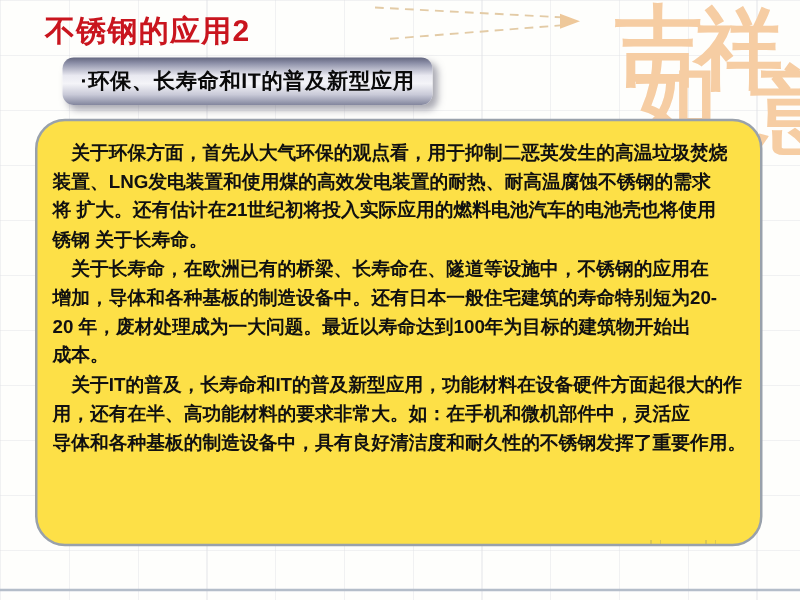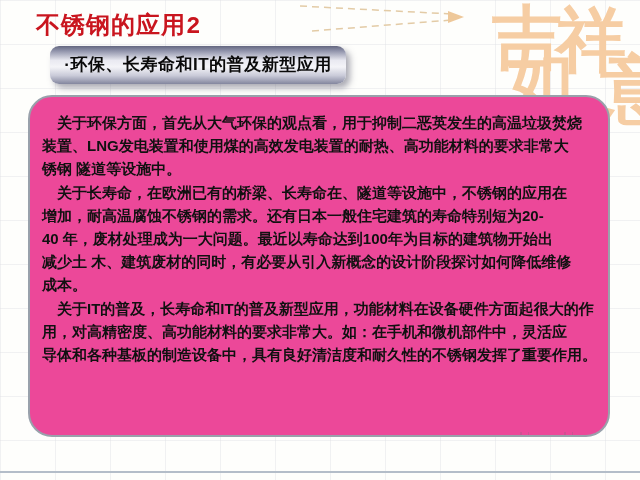--- a/index.html
+++ b/index.html
@@ -23,38 +23,38 @@
   }
   .m1{left:492px; top:4px;  font-size:70px;}
   .m2{left:556px; top:6px;  font-size:70px;}
   .m3{left:508px; top:46px; font-size:66px;}
   .m4{left:600px; top:52px; font-size:74px; color:#f0ad79;}
   
   .dash-arrow{position:absolute; left:290px; top:0; z-index:1;}
   
   .title{
     position:absolute; left:36px; top:9px; z-index:3; margin:0;
-    font-size:24px; font-weight:700; color:#c9151e; letter-spacing:1px;font-family:Liberation Mono, monospace;
+    font-size:24px; font-weight:700; color:#c9151e; letter-spacing:1px;
   }
   
   .subtitle-bar{
     position:absolute; left:50px; top:46px; width:296px; height:38px; z-index:3;
     border-radius:9px;
     background:linear-gradient(180deg,#63667f 0%,#8d90a8 12%,#e9e9f1 38%,#f4f4f8 55%,#c9cad8 78%,#83869e 100%);
     box-shadow:4px 4px 6px rgba(90,90,110,.5);
     display:flex; align-items:center; justify-content:center;
   }
   .subtitle-bar span{
     font-size:17px; font-weight:700; color:#0a0a0a; letter-spacing:.5px;
     transform:translateY(-1px);
   }
   
   .body-box{
     position:absolute; left:28px; top:95px; width:582px; height:342px; z-index:2;
-    background:#ec4899; border:2px solid #99a1ab; border-radius:24px;
+    background:#fde047; border:2px solid #99a1ab; border-radius:24px;
     overflow:hidden; box-sizing:border-box;
   }
   .body-lines{
     position:absolute; left:12px; top:14px; right:2px;
     color:#111111;
   }
   .body-line{
     white-space:nowrap; font-size:15px; font-weight:700; line-height:23.2px;
     letter-spacing:0;
   }
@@ -94,29 +94,29 @@
 
   <h1 class="title">不锈钢的应用2</h1>
 
   <div class="subtitle-bar">
     <span>·环保、长寿命和IT的普及新型应用</span>
   </div>
 
   <div class="body-box">
     <div class="body-lines">
         <div class="body-line">　关于环保方面，首先从大气环保的观点看，用于抑制二恶英发生的高温垃圾焚烧</div>
-        <div class="body-line">装置、LNG发电装置和使用煤的高效发电装置的耐热、高功能材料的要求非常大</div>
-        <div class="body-line">锈钢 隧道等设施中。</div>
+        <div class="body-line">装置、LNG发电装置和使用煤的高效发电装置的耐热、耐高温腐蚀不锈钢的需求</div>
+        <div class="body-line">将 扩大。还有估计在21世纪初将投入实际应用的燃料电池汽车的电池壳也将使用</div>
+        <div class="body-line">锈钢 关于长寿命。</div>
         <div class="body-line">　关于长寿命，在欧洲已有的桥梁、长寿命在、隧道等设施中，不锈钢的应用在</div>
-        <div class="body-line">增加，耐高温腐蚀不锈钢的需求。还有日本一般住宅建筑的寿命特别短为20-</div>
-        <div class="body-line">40 年，废材处理成为一大问题。最近以寿命达到100年为目标的建筑物开始出</div>
-        <div class="body-line">减少土 木、建筑废材的同时，有必要从引入新概念的设计阶段探讨如何降低维修</div>
+        <div class="body-line">增加，导体和各种基板的制造设备中。还有日本一般住宅建筑的寿命特别短为20-</div>
+        <div class="body-line">20 年，废材处理成为一大问题。最近以寿命达到100年为目标的建筑物开始出</div>
         <div class="body-line">成本。</div>
         <div class="body-line">　关于IT的普及，长寿命和IT的普及新型应用，功能材料在设备硬件方面起很大的作</div>
-        <div class="body-line">用，对高精密度、高功能材料的要求非常大。如：在手机和微机部件中，灵活应</div>
+        <div class="body-line">用，还有在半、高功能材料的要求非常大。如：在手机和微机部件中，灵活应</div>
         <div class="body-line">导体和各种基板的制造设备中，具有良好清洁度和耐久性的不锈钢发挥了重要作用。</div>
       </div>
     <div class="watermark"></div>
   </div>
 
   <div class="bottom-rule"></div>
 
 </div>
 
 </body></html>

